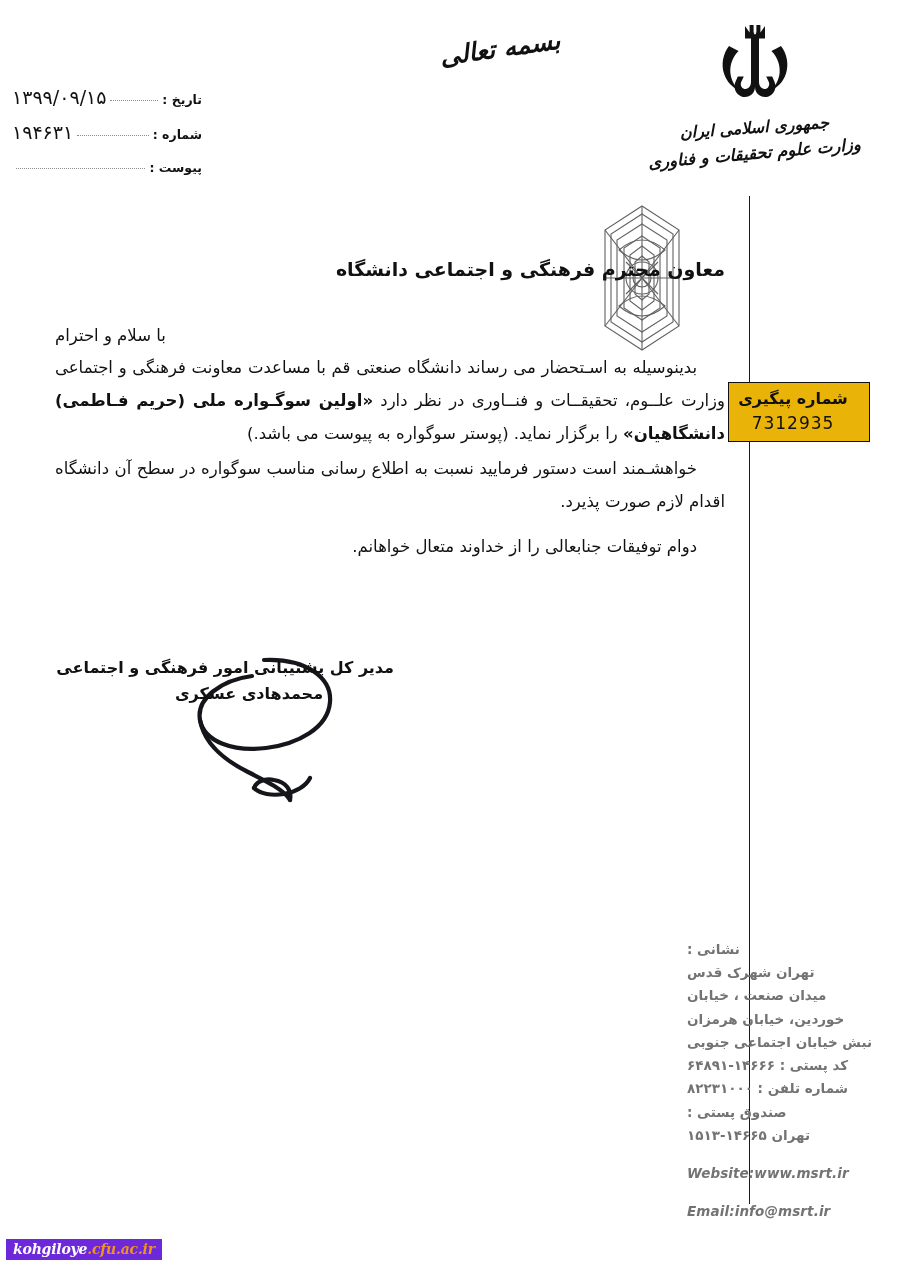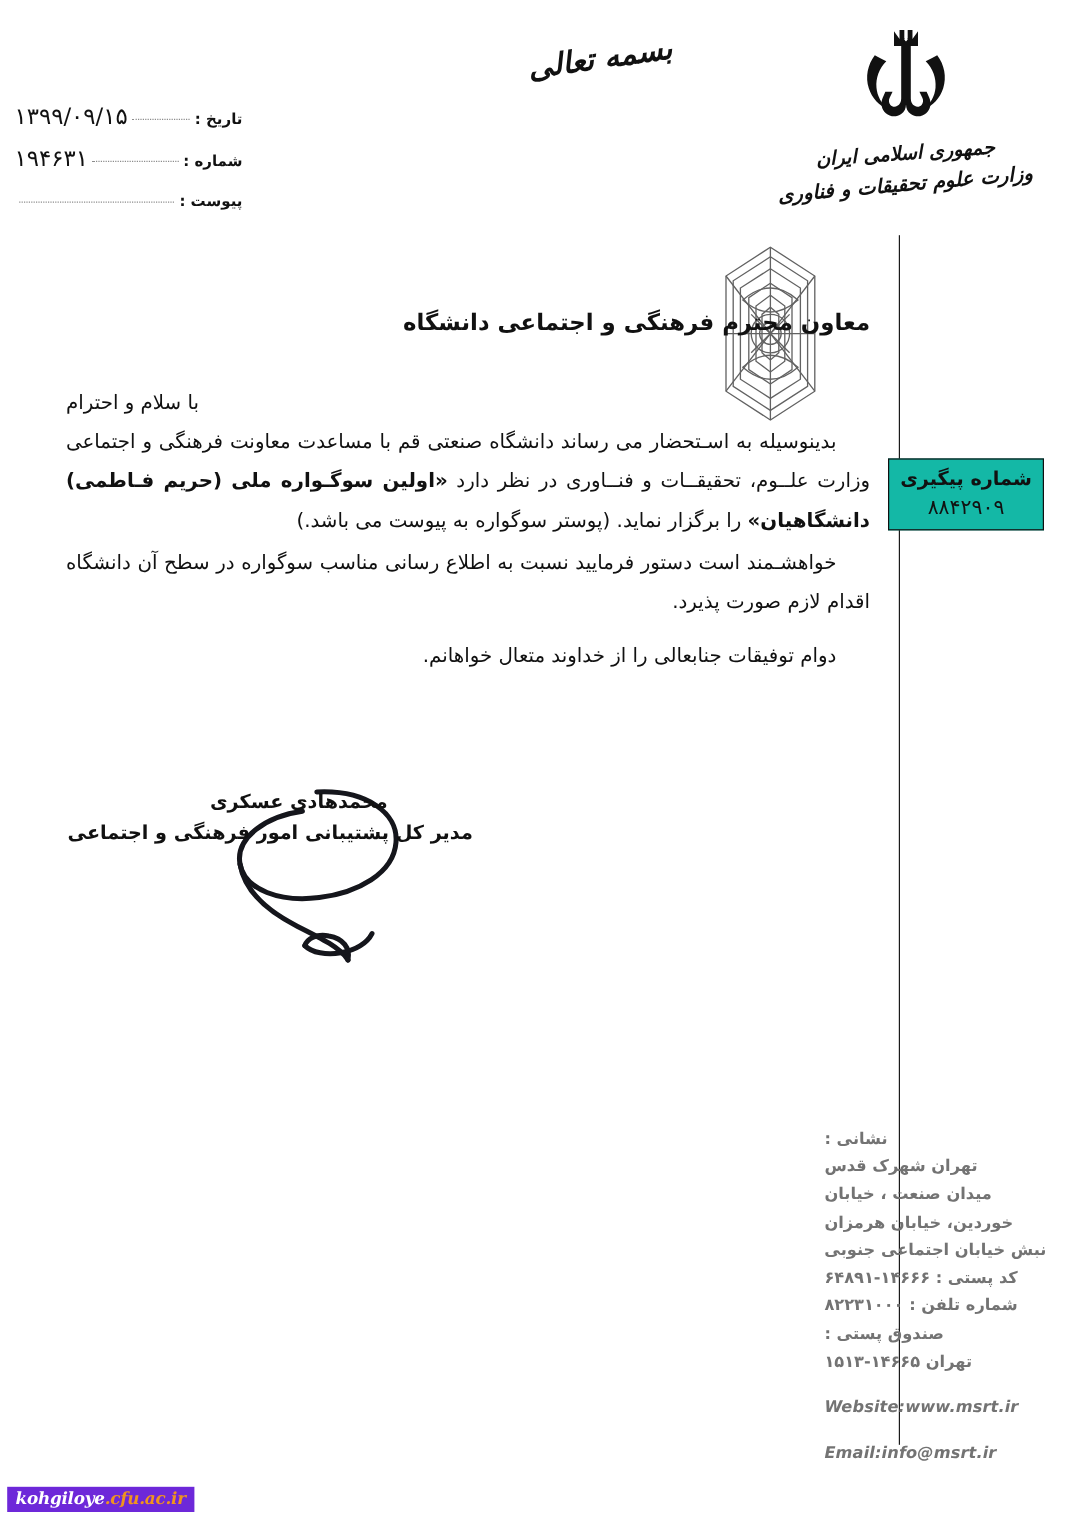--- a/index.html
+++ b/index.html
@@ -110,23 +110,23 @@
     height: 156px;
     opacity: 0.92;
   }
 
   .tracking-box {
     position: absolute;
     top: 382px;
     right: 30px;
     width: 112px;
     border: 1.5px solid #111;
-    padding: 6px 8px 8px 8px;
+    padding: 6px 20px 8px 8px;
     text-align: center;
-    background: #14b8a6;
+    background: #eab308;
   }
   .tracking-label {
     font-size: 16px;
     font-weight: 600;
     line-height: 1.25;
     color: #111;
   }
   .tracking-value {
     font-size: 17px;
     margin-top: 4px;
@@ -289,43 +289,43 @@
       <path d="M40 50 Q63 30 86 50 Q63 70 40 50 Z"></path>
       <path d="M40 106 Q63 126 86 106 Q63 86 40 106 Z"></path>
       <circle cx="63" cy="78" r="9"></circle>
       <circle cx="63" cy="78" r="16"></circle>
       <path d="M47 62 L79 94 M79 62 L47 94"></path>
     </g>
   </svg>
 
   <div class="tracking-box">
     <div class="tracking-label">شماره پیگیری</div>
-    <div class="tracking-value">۸۸۴۲۹۰۹</div>
+    <div class="tracking-value">7312935</div>
   </div>
 
   <div class="letter">
     <div class="addressee">معاون محترم فرهنگی و اجتماعی دانشگاه</div>
     <div class="salutation">با سلام و احترام</div>
     <p class="para"><span>بدینوسیله به اسـتحضار می رساند دانشگاه صنعتی قم با مساعدت معاونت فرهنگی و اجتماعی وزارت علــوم، تحقیقــات و فنــاوری در نظر دارد </span><b>«اولین سوگـواره ملی (حریم فـاطمی) دانشگاهیان»</b><span> را برگزار نماید. (پوستر سوگواره به پیوست می باشد.)</span></p>
     <p class="para">خواهشـمند است دستور فرمایید  نسبت به اطلاع رسانی مناسب سوگواره در سطح آن دانشگاه اقدام لازم صورت پذیرد.</p>
     <p class="para closing">دوام توفیقات جنابعالی را از خداوند متعال خواهانم.</p>
   </div>
 
   <svg class="sig-mark" viewBox="0 0 200 165">
     <g fill="none" stroke="#15161c" stroke-width="4.2" stroke-linecap="round" stroke-linejoin="round">
       <path d="M104 12 C146 10 172 30 170 54 C168 80 138 96 106 100 C74 104 44 94 40 72 C36 50 62 32 92 28"></path>
       <path d="M40 72 C44 96 64 112 88 124 C108 134 124 142 130 152"></path>
       <path d="M130 152 C132 142 126 134 114 132 C104 130 96 134 94 140"></path>
       <path d="M94 140 C100 146 112 148 124 146 C136 144 146 138 150 130"></path>
     </g>
   </svg>
 
   <div class="signature">
+    <div class="sig-line">مدیر کل پشتیبانی امور فرهنگی و اجتماعی</div>
     <div class="sig-line">محمدهادی عسکری</div>
-    <div class="sig-line">مدیر کل پشتیبانی امور فرهنگی و اجتماعی</div>
   </div>
 
   <div class="footer-address">
     <div class="addr-line">نشانی :</div>
     <div class="addr-line">تهران شهرک قدس</div>
     <div class="addr-line">میدان صنعت ، خیابان</div>
     <div class="addr-line">خوردین، خیابان هرمزان</div>
     <div class="addr-line">نبش خیابان اجتماعی جنوبی</div>
     <div class="addr-line">کد پستی : ۱۴۶۶۶-۶۴۸۹۱</div>
     <div class="addr-line">شماره تلفن : ۸۲۲۳۱۰۰۰</div>

